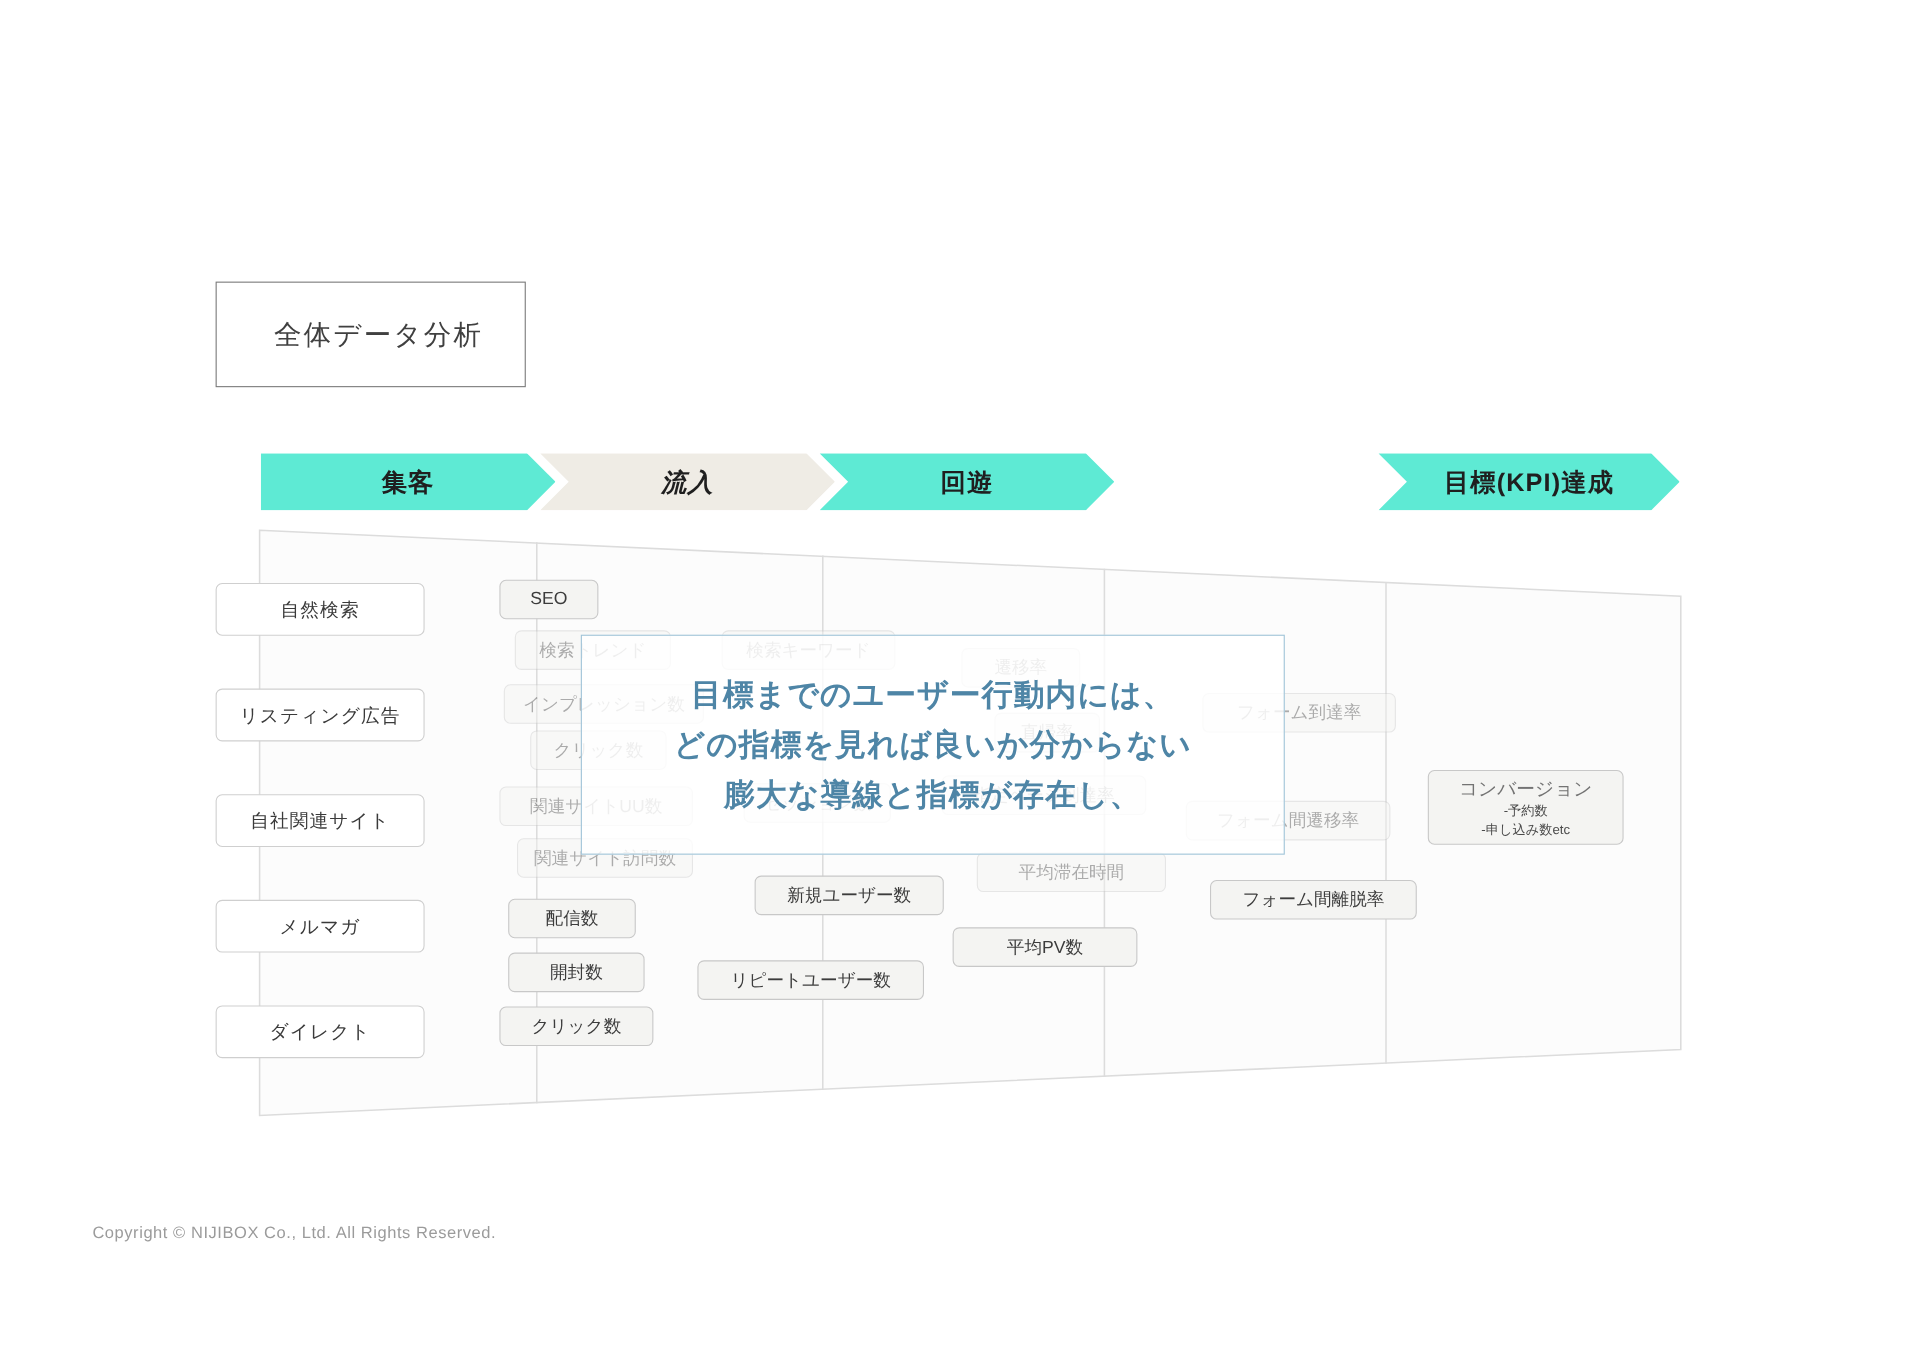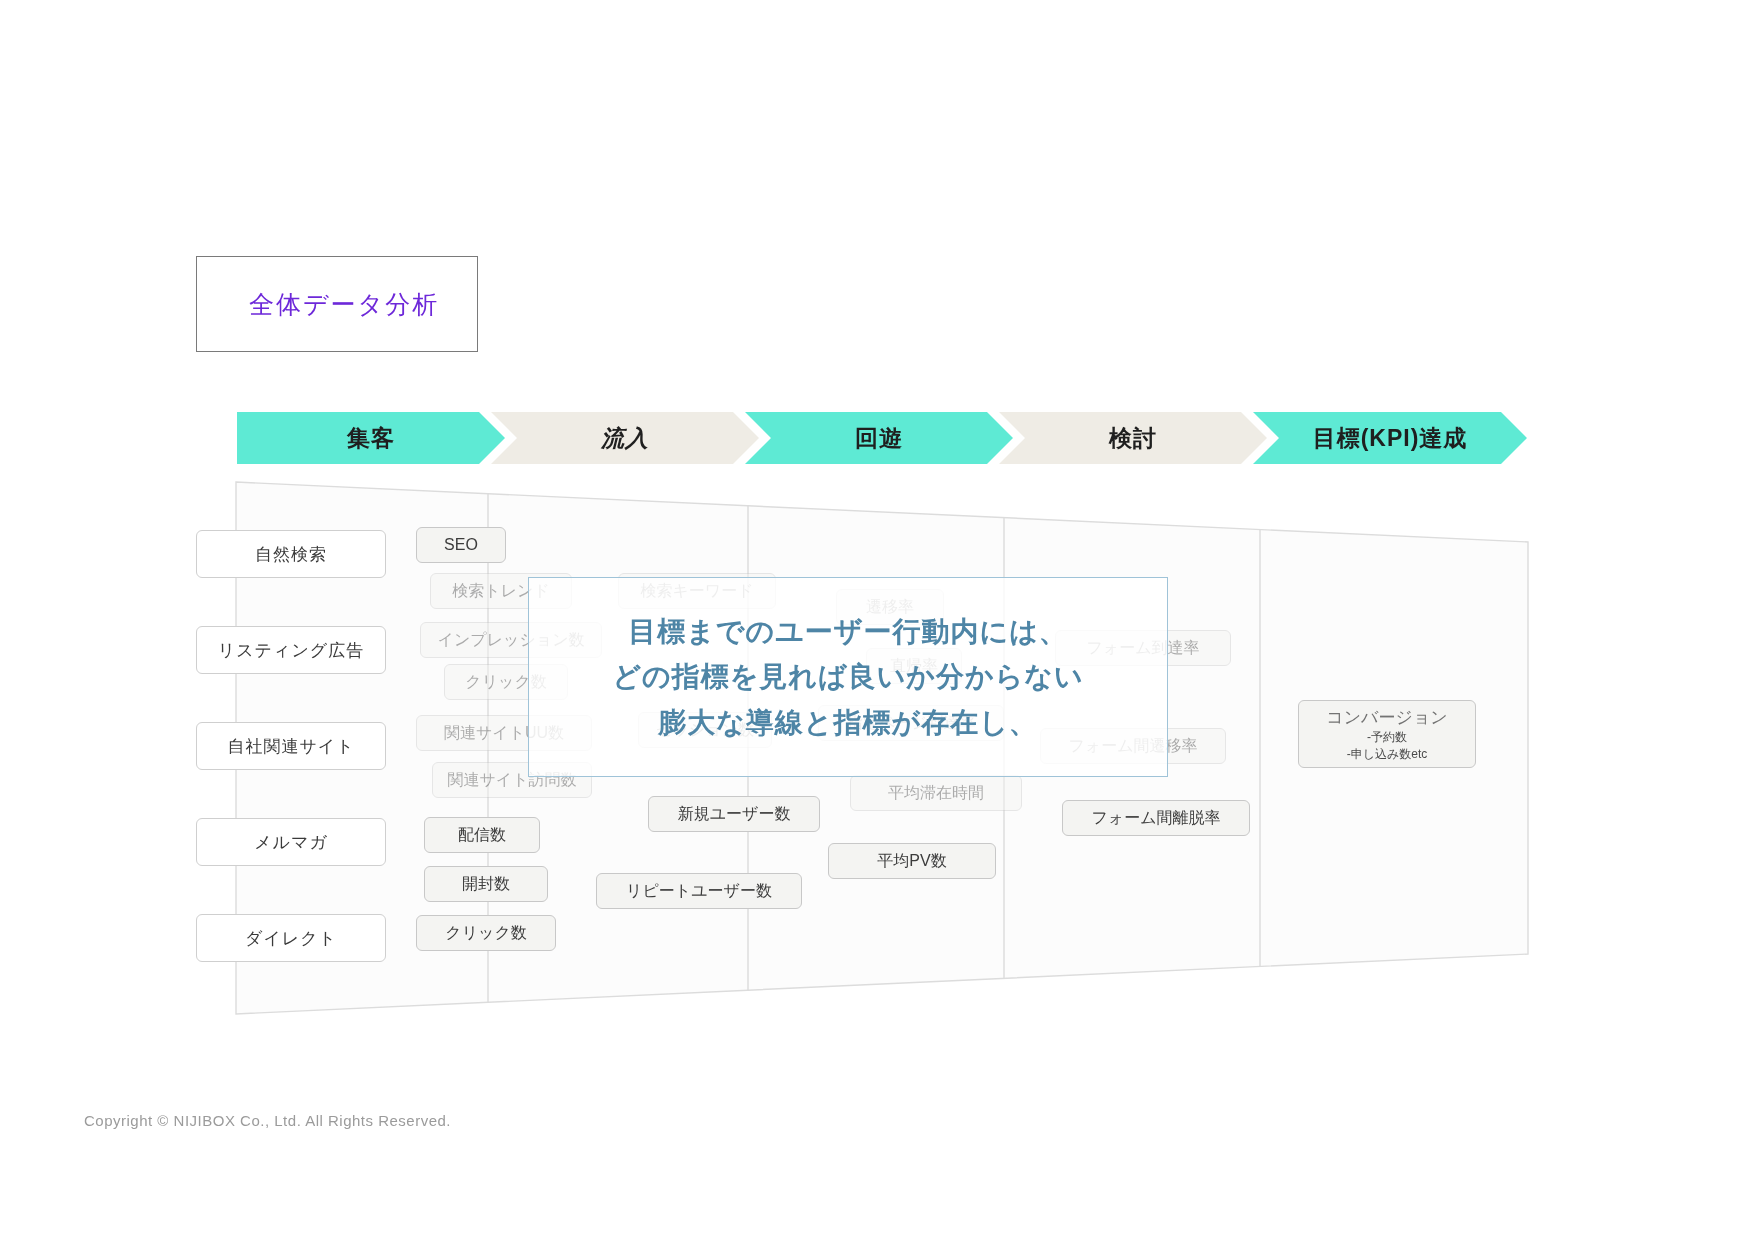--- a/index.html
+++ b/index.html
@@ -27,21 +27,21 @@
     background: #ffffff;
     box-sizing: border-box;
   }
   .title-box .title-text {
     position: absolute;
     left: 52px;
     top: 50%;
     transform: translateY(-50%);
     font-size: 25px;
     letter-spacing: 2px;
-    color: #6d28d9;
+    color: #404040;
   }
 
   
   .phase-row {
     position: absolute;
     left: 237px;
     top: 412px;
     width: 1290px;
     height: 52px;
   }
@@ -98,20 +98,21 @@
     border-radius: 6px;
     background: #f4f4f2;
     display: flex;
     align-items: center;
     justify-content: center;
     font-size: 16px;
     color: #3c3c3c;
     box-sizing: border-box;
     white-space: nowrap;
     padding: 0 12px;
+    margin-left: 38px;
   }
   .pill.faded { opacity: 0.42; }
 
   
   .cv-box {
     position: absolute;
     left: 1298px;
     top: 700px;
     width: 178px;
     height: 68px;
@@ -171,23 +172,20 @@
 <div class="phase-row">
   <div class="chev first" style="left:0px;width:268px;">
     <span>集客</span>
   </div>
   <div class="chev alt" style="left:254px;width:268px;font-style:italic;">
     <span>流入</span>
   </div>
   <div class="chev" style="left:508px;width:268px;">
     <span>回遊</span>
   </div>
-  <div class="chev alt" style="left:762px;width:268px;">
-    <span>検討</span>
-  </div>
   <div class="chev" style="left:1016px;width:274px;">
     <span>目標(KPI)達成</span>
   </div>
 </div>
 
 <svg class="funnel" viewBox="0 0 1300 540" preserveAspectRatio="none">
   <polygon points="4,4 1296,64 1296,476 4,536" fill="#fcfcfc" stroke="#dcdcdc" stroke-width="1.4"></polygon>
   <line x1="256" y1="15" x2="256" y2="525" stroke="#dcdcdc" stroke-width="1.4"></line>
   <line x1="516" y1="27" x2="516" y2="513" stroke="#dcdcdc" stroke-width="1.4"></line>
   <line x1="772" y1="39" x2="772" y2="501" stroke="#dcdcdc" stroke-width="1.4"></line>

